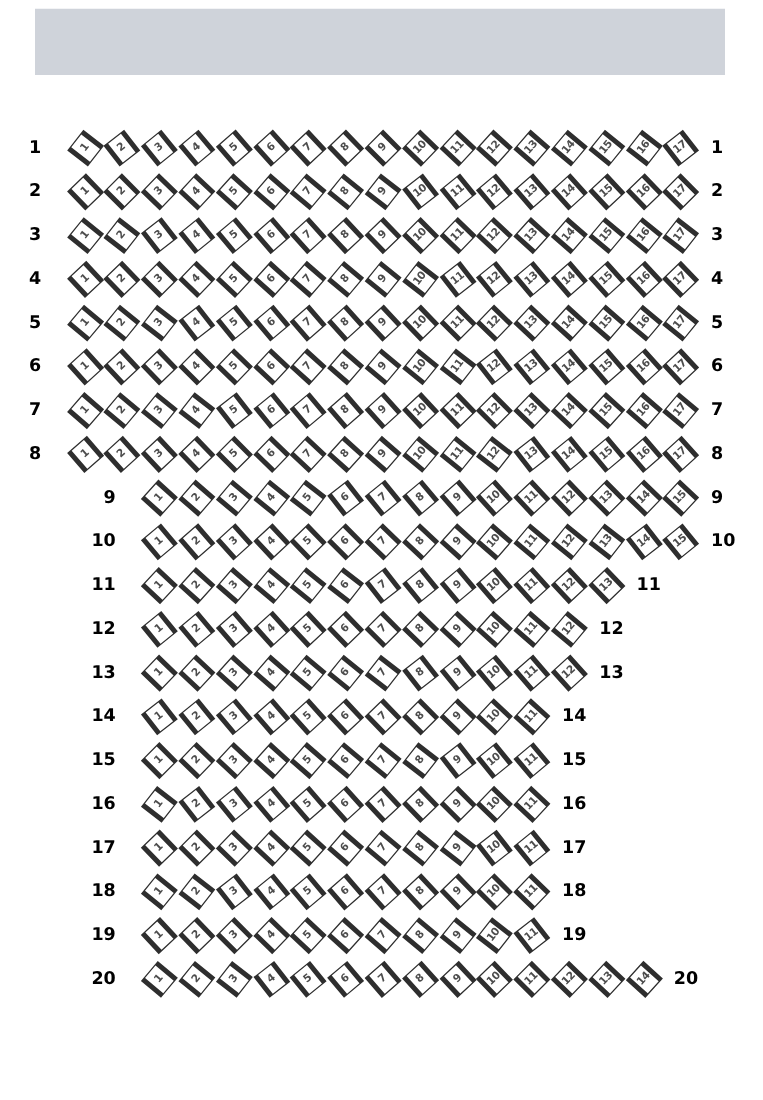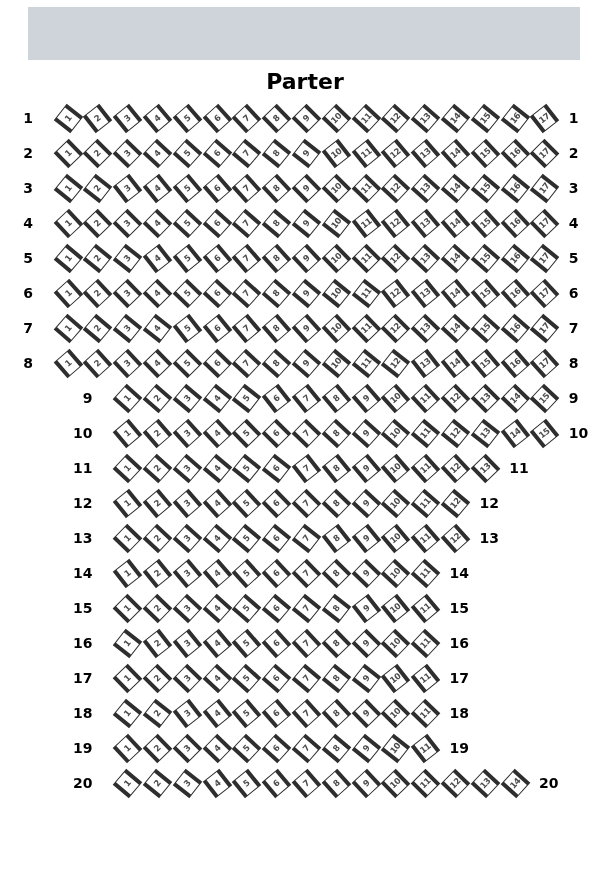--- a/index.html
+++ b/index.html
@@ -72,21 +72,20 @@
     color: #4d4d4d;
     letter-spacing: -0.5px;
     line-height: 1;
   }
 </style>
 </head>
 <body>
 
 <div id="page">
   <div id="stage"></div>
-  <div id="title">Parter</div>
   <div id="seat-map">
       <div>
         <div class="row-label left" style="left: -27px; top: 109px;">1</div>
         <div class="seat" style="left: 57.5px; top: 107.5px; transform: rotate(-52deg);">
           <span class="num">1</span>
         </div>
         <div class="seat" style="left: 87.3px; top: 107.5px; transform: rotate(-38deg);">
           <span class="num">2</span>
         </div>
         <div class="seat" style="left: 117.1px; top: 107.5px; transform: rotate(-39deg);">

